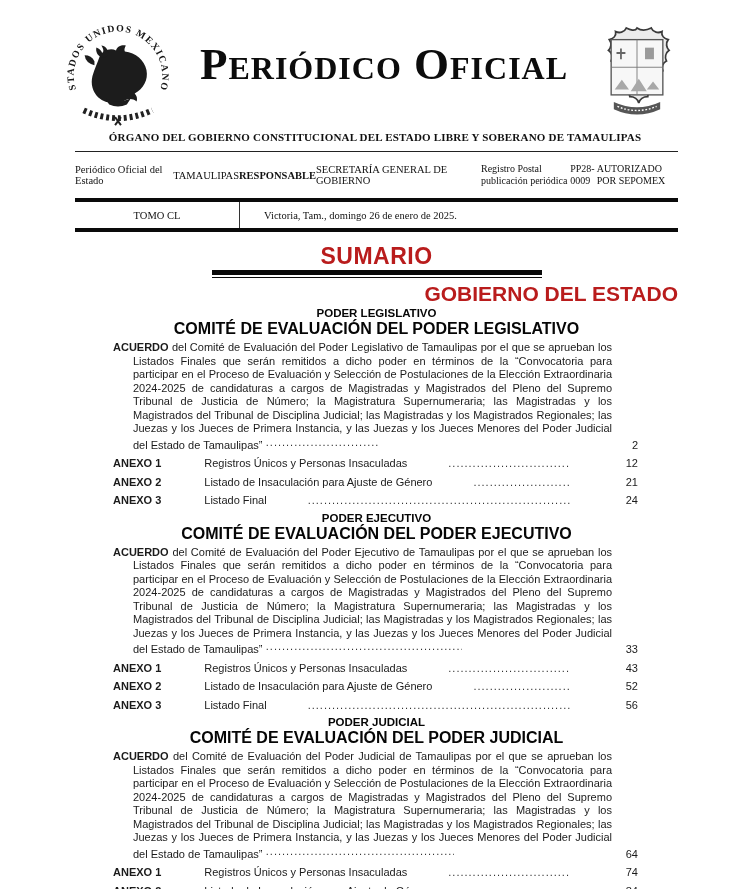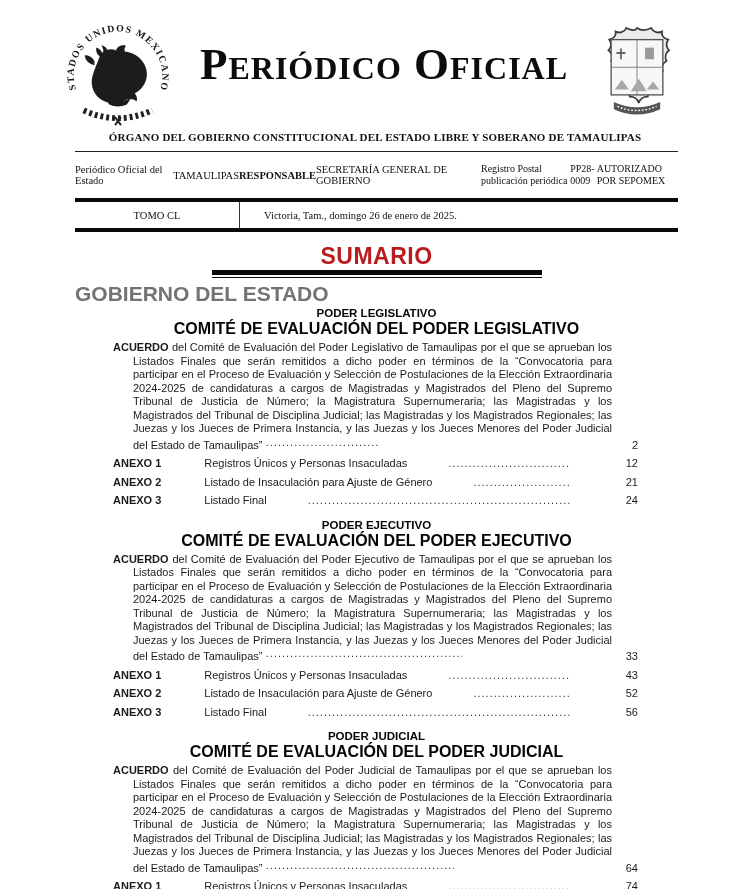--- a/index.html
+++ b/index.html
@@ -29,22 +29,22 @@
   .thickbar{height:4px;background:#0a0a0a;}
   .it-row2{display:grid;grid-template-columns:164px 242px 1fr;border-bottom:4px solid #0a0a0a;}
   .it-row2 .cell{display:flex;align-items:center;justify-content:center;height:26px;
     font-family:"Liberation Serif",serif;font-size:10.5px;color:#111;text-align:center;}
   .it-row2 .cell + .cell{border-left:1px solid #333;}
   .bold{font-weight:bold;}
 
   
   .sumario-title{margin-top:12px;text-align:center;font-size:23px;font-weight:bold;letter-spacing:.5px;color:#b91c1c;line-height:24px;}
   .sumario-rule{width:330px;margin:2px auto 4px auto;border-top:5px solid #0a0a0a;border-bottom:1px solid #0a0a0a;height:2px;}
-  .state-heading{text-align:left;font-size:21px;font-weight:bold;color:#737373;line-height:23px;margin-top:2px;}
-  .power-heading{text-align:center;font-size:11.5px;font-weight:bold;color:#060606;line-height:13px;margin-top:11px;}
+  .state-heading{text-align:right;font-size:21px;font-weight:bold;color:#b91c1c;line-height:23px;margin-top:2px;}
+  .power-heading{text-align:center;font-size:11.5px;font-weight:bold;color:#060606;line-height:13px;margin-top:4px;}
   .toc-section.first .power-heading{margin-top:2px;}
   .committee-heading{text-align:center;font-size:16px;font-weight:bold;color:#060606;line-height:16px;margin-top:1px;}
 
   
   .entries{margin:0 40px 0 38px;}
   .acuerdo{display:flex;align-items:flex-end;margin-top:4px;}
   .acuerdo-text{flex:1;margin:0;text-align:justify;font-size:11px;line-height:13.5px;
     padding-left:20px;text-indent:-20px;color:#1b1b1b;}
   .leader{display:inline-block;overflow:hidden;white-space:nowrap;height:13px;line-height:13px;
     letter-spacing:1px;vertical-align:baseline;color:#333;}

